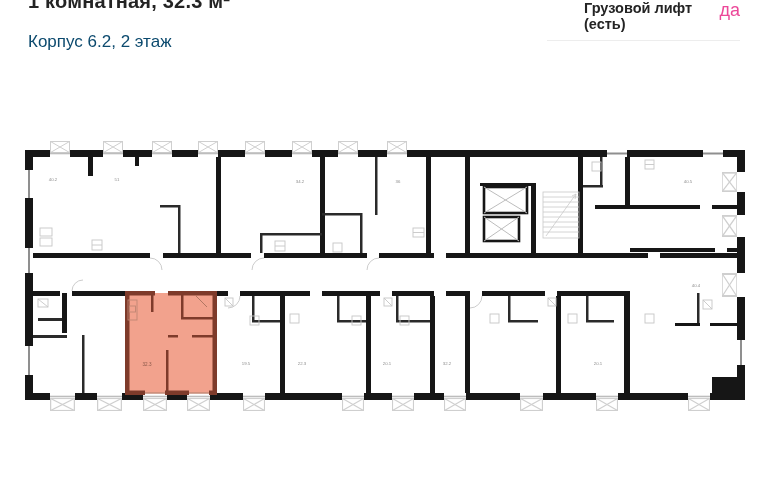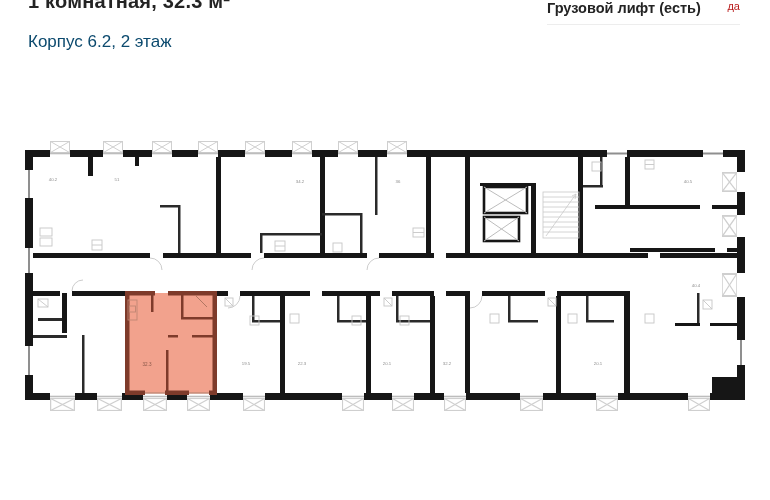--- a/index.html
+++ b/index.html
@@ -1,23 +1,23 @@
 <!DOCTYPE html>
 <html><head>
 <meta charset="utf-8">
 <style>
   html,body{margin:0;padding:0;}
   body{width:770px;height:500px;position:relative;overflow:hidden;background:#fff;
        font-family:"Liberation Sans", sans-serif;}
   .title{position:absolute;left:28px;top:-10px;font-size:20px;font-weight:700;color:#242424;letter-spacing:.2px;white-space:nowrap;}
   .subtitle{position:absolute;left:28px;top:32px;font-size:17px;color:#0c4a6e;white-space:nowrap;}
   .spec-row{position:absolute;left:547px;top:0;width:193px;}
-  .spec-line{display:flex;justify-content:space-between;align-items:flex-start;}
+  .spec-line{display:flex;justify-content:space-between;align-items:flex-start;margin-left:37px;}
   .spec-label{font-size:14.5px;font-weight:700;color:#242424;}
-  .spec-value{font-size:11px;color:#b91c1c;}
+  .spec-value{font-size:18px;color:#ec4899;}
   .spec-divider{margin-top:8px;border-bottom:1px solid #ededed;height:0;}
   svg{position:absolute;left:0;top:0;}
   .w{fill:#161616;}
   .thin{fill:#2a2a2a;}
   .hlw{fill:#7e3b2b;}
   .fx{stroke:#c6c6c6;stroke-width:.9;fill:none;}
   .sill{stroke:#bdbdbd;stroke-width:1.6;}
   .win{stroke:#8f8f8f;stroke-width:2;}
   .lbl{font-size:4.3px;fill:#8c8c8c;text-anchor:middle;}
   .lblsel{font-size:4.6px;fill:#8a584a;text-anchor:middle;}

